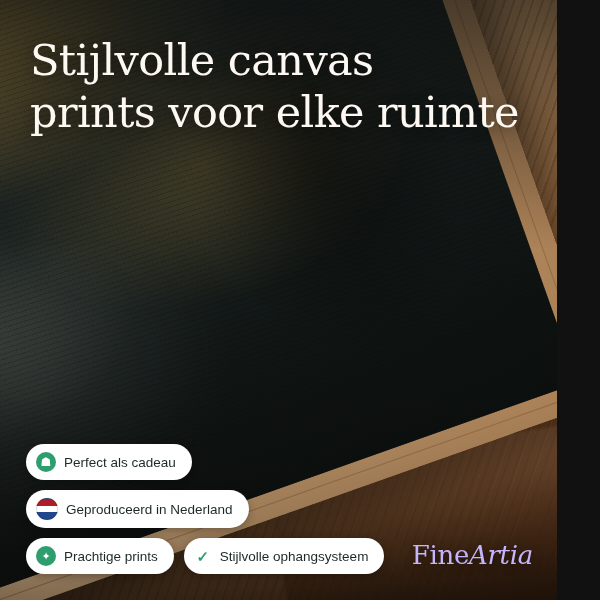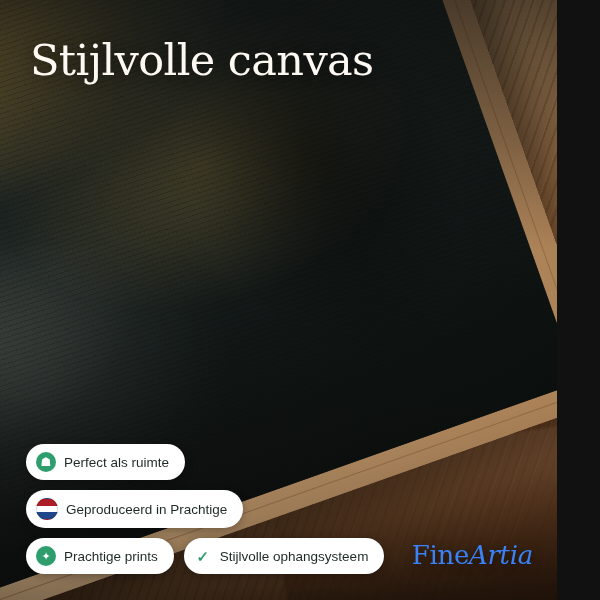--- a/index.html
+++ b/index.html
@@ -222,21 +222,21 @@
     font-size: 15px;
     font-weight: bold;
     width: 18px;
   }
 
   
   .brand {
     position: absolute;
     right: 24px;
     bottom: 30px;
-    color: #3b82f6;
+    color: #c4b5fd;
     font-family: "DejaVu Serif", serif;
     font-size: 26px;
     letter-spacing: -0.3px;
     text-shadow: 0 2px 10px rgba(0,0,0,0.5);
   }
   .brand i { font-style: italic; }
 </style>
 </head>
 <body>
 
@@ -259,33 +259,34 @@
       </div>
       <div class="frame-inner-edge"></div>
     </div>
   </div>
 
   <div class="top-scrim"></div>
   <div class="bottom-scrim"></div>
 
   <div class="headline">
     <span class="headline-line">Stijlvolle canvas</span>
+    <span class="headline-line">prints voor elke ruimte</span>
   </div>
 
   <div class="pills">
     <div class="pill-row">
       <div class="pill">
         <span class="pill-icon icon-gift">☗</span>
-        <span>Perfect als ruimte</span>
+        <span>Perfect als cadeau</span>
       </div>
     </div>
     <div class="pill-row">
       <div class="pill">
         <span class="pill-icon icon-flag"></span>
-        <span>Geproduceerd in Prachtige</span>
+        <span>Geproduceerd in Nederland</span>
       </div>
     </div>
     <div class="pill-row">
       <div class="pill">
         <span class="pill-icon icon-sparkle">✦</span>
         <span>Prachtige prints</span>
       </div>
       <div class="pill">
         <span class="pill-icon icon-check">✓</span>
         <span>Stijlvolle ophangsysteem</span>

